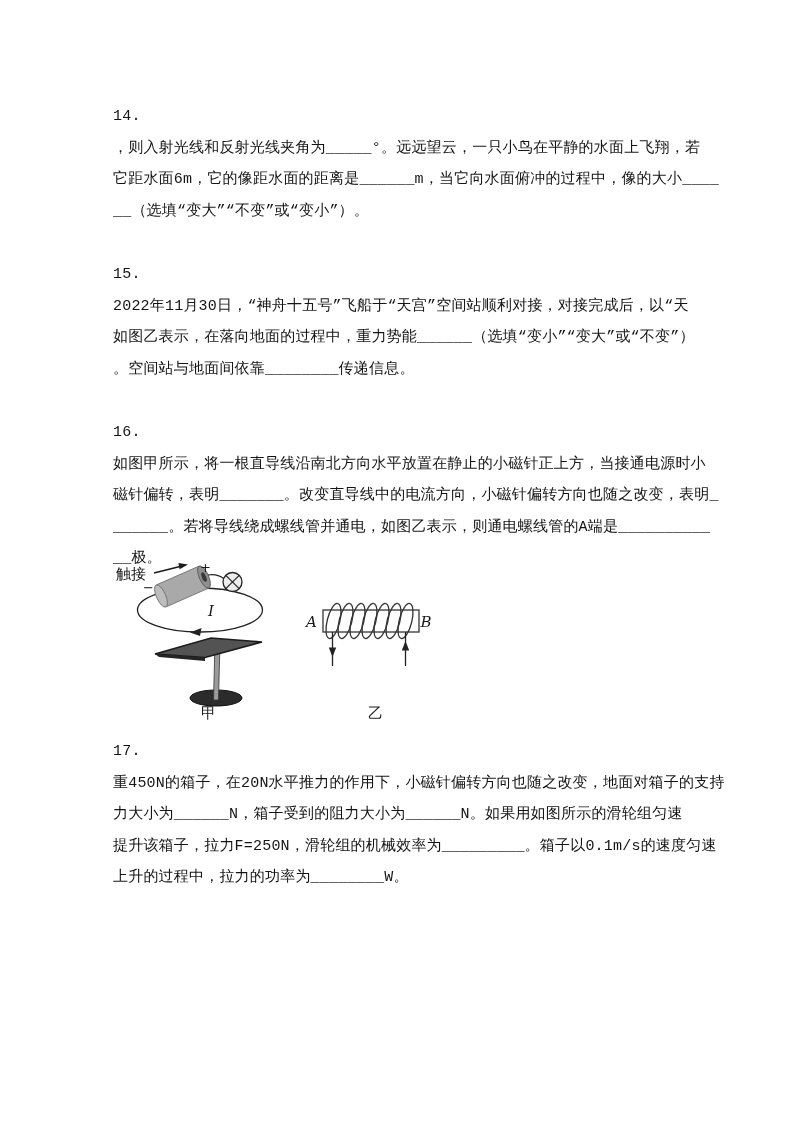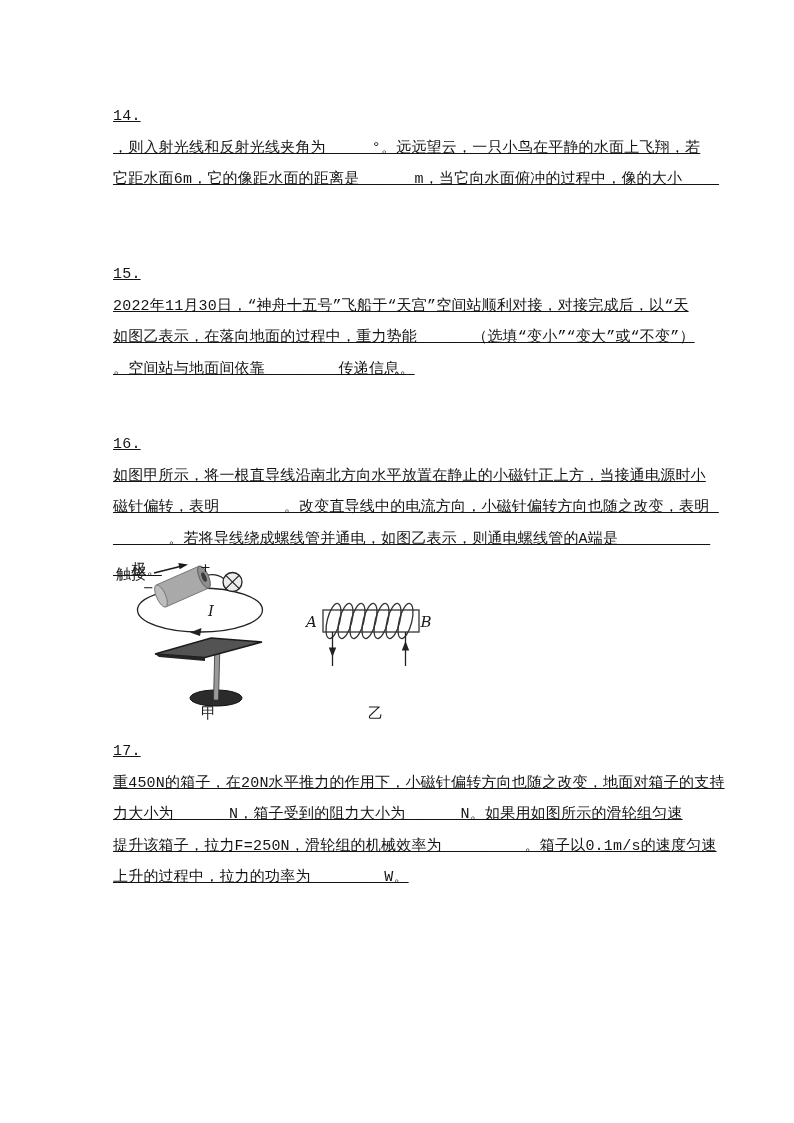--- a/index.html
+++ b/index.html
@@ -5,31 +5,31 @@
   html, body { margin: 0; padding: 0; background: #ffffff; }
   #page {
     position: relative;
     width: 794px;
     height: 1123px;
     background: #ffffff;
     overflow: hidden;
     font-family: "Liberation Mono", "DejaVu Serif", serif;
     color: #141414;
   }
-  .qblock { position: absolute; left: 113px; width: 586px; text-decoration: underline; }
+  .qblock { position: absolute; left: 113px; width: 586px; }
   .qnum, .qline {
     font-size: 15px;
     line-height: 31.6px;
     height: 31.6px;
     white-space: nowrap;
     letter-spacing: 0.2px;
   }
   #q14 { top: 101px; }
   #q15 { top: 259px; }
-  #q16 { top: 417px; margin-top: 12px; }
+  #q16 { top: 417px; }
   #q17 { top: 736px; }
   #figure16 {
     position: absolute;
     left: 113px;
     top: 558px;
     width: 570px;
     height: 167px;
   }
   .cjk-label { font-family: "Liberation Mono", "DejaVu Serif", serif; font-size: 15px; fill: #1a1a1a; }
   .math-label { font-family: "DejaVu Serif", serif; font-style: italic; font-size: 15px; fill: #1a1a1a; }
@@ -37,20 +37,21 @@
 </style>
 </head>
 <body>
 
 <div id="page">
 
   <div class="qblock" id="q14">
     <div class="qnum">14.</div>
     <div class="qline">，则入射光线和反射光线夹角为_____°。远远望云，一只小鸟在平静的水面上飞翔，若</div>
     <div class="qline">它距水面6m，它的像距水面的距离是______m，当它向水面俯冲的过程中，像的大小____</div>
+    <div class="qline">__（选填“变大”“不变”或“变小”）。</div>
   </div>
 
   <div class="qblock" id="q15">
     <div class="qnum">15.</div>
     <div class="qline">2022年11月30日，“神舟十五号”飞船于“天宫”空间站顺利对接，对接完成后，以“天</div>
     <div class="qline">如图乙表示，在落向地面的过程中，重力势能______（选填“变小”“变大”或“不变”）</div>
     <div class="qline">。空间站与地面间依靠________传递信息。</div>
   </div>
 
   <div class="qblock" id="q16">

